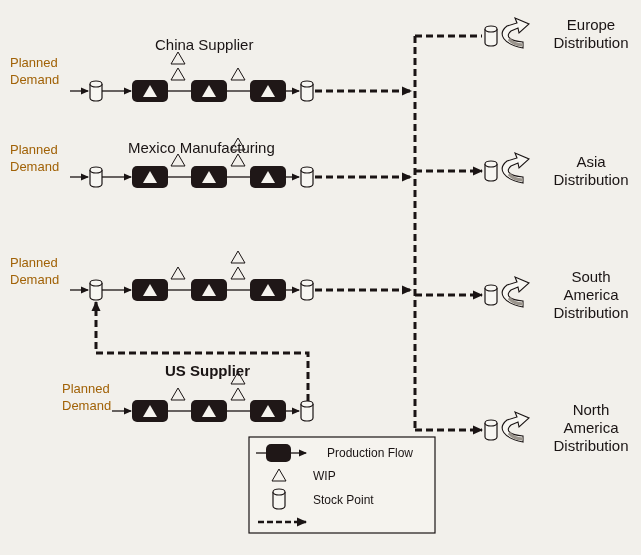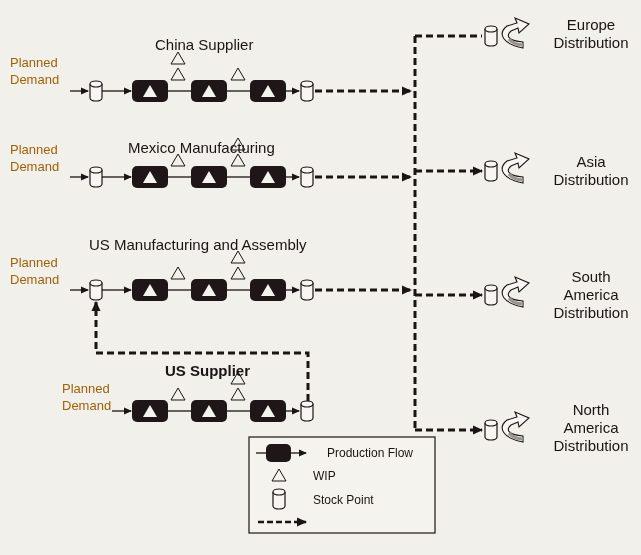--- a/index.html
+++ b/index.html
@@ -181,21 +181,20 @@
         <line x1="258" y1="522" x2="306" y2="522" stroke="#1a1414" stroke-width="2.5" stroke-dasharray="6,3" marker-end="url(#arrB)"></line>
       </g>
       <g>
         <path d="M273,492 L273,506 A6,3 0 0 0 285,506 L285,492" fill="#f7f6f2" stroke="#1a1414" stroke-width="1.2"></path>
         <ellipse cx="279" cy="492" rx="6" ry="3" fill="#f7f6f2" stroke="#1a1414" stroke-width="1.2"></ellipse>
       </g>
     </svg>
 
   <div class="title" style="left:155px;top:36px;">China Supplier</div>
   <div class="title" style="left:128px;top:123px;margin-top:16px;">Mexico Manufacturing</div>
-  <div class="title" style="left:89px;top:236px;">US Manufacturing and Assembly</div>
   <div class="title" style="left:165px;top:362px;font-weight:bold;">US Supplier</div>
 
   <div class="lbl" style="left:10px;top:54px;">
     <div>Planned</div>
     <div>Demand</div>
   </div>
   <div class="lbl" style="left:10px;top:141px;">
     <div>Planned</div>
     <div>Demand</div>
   </div>

